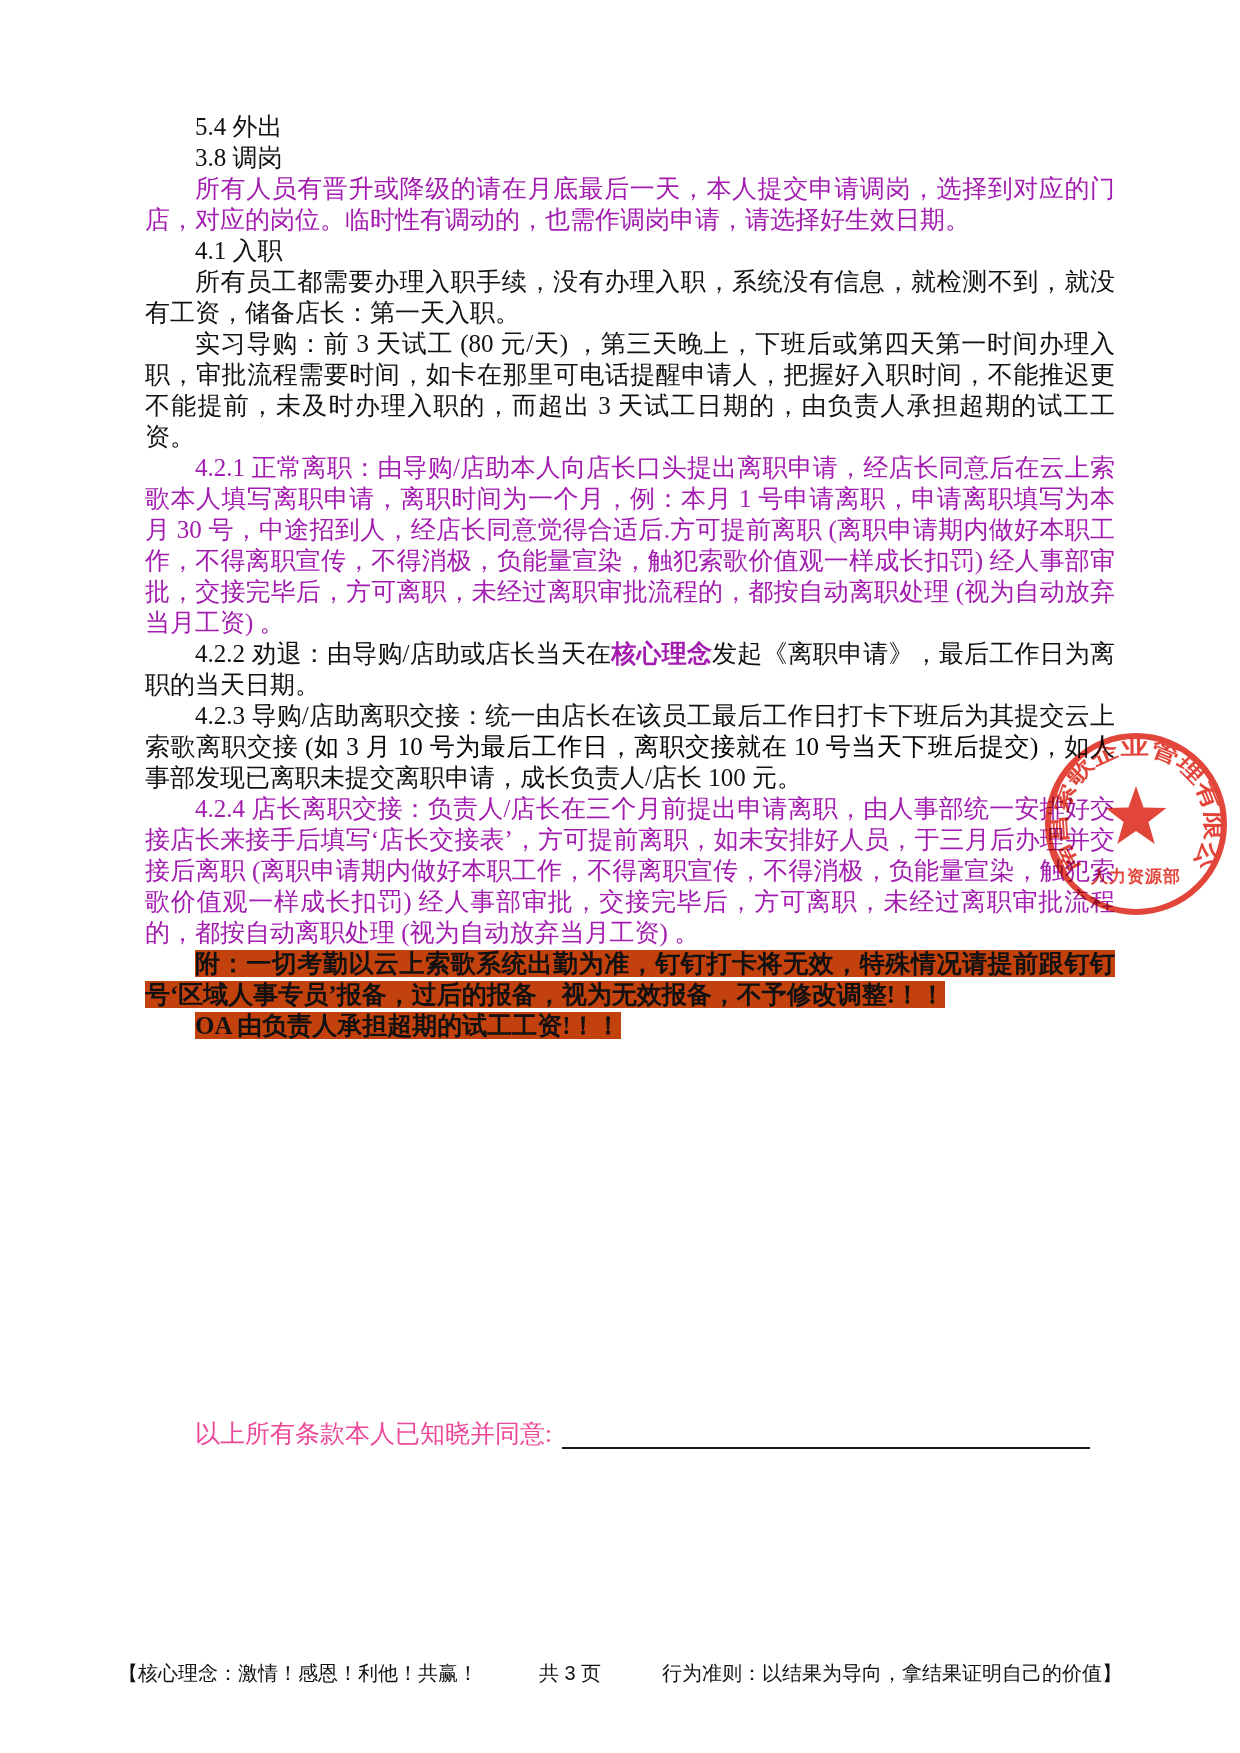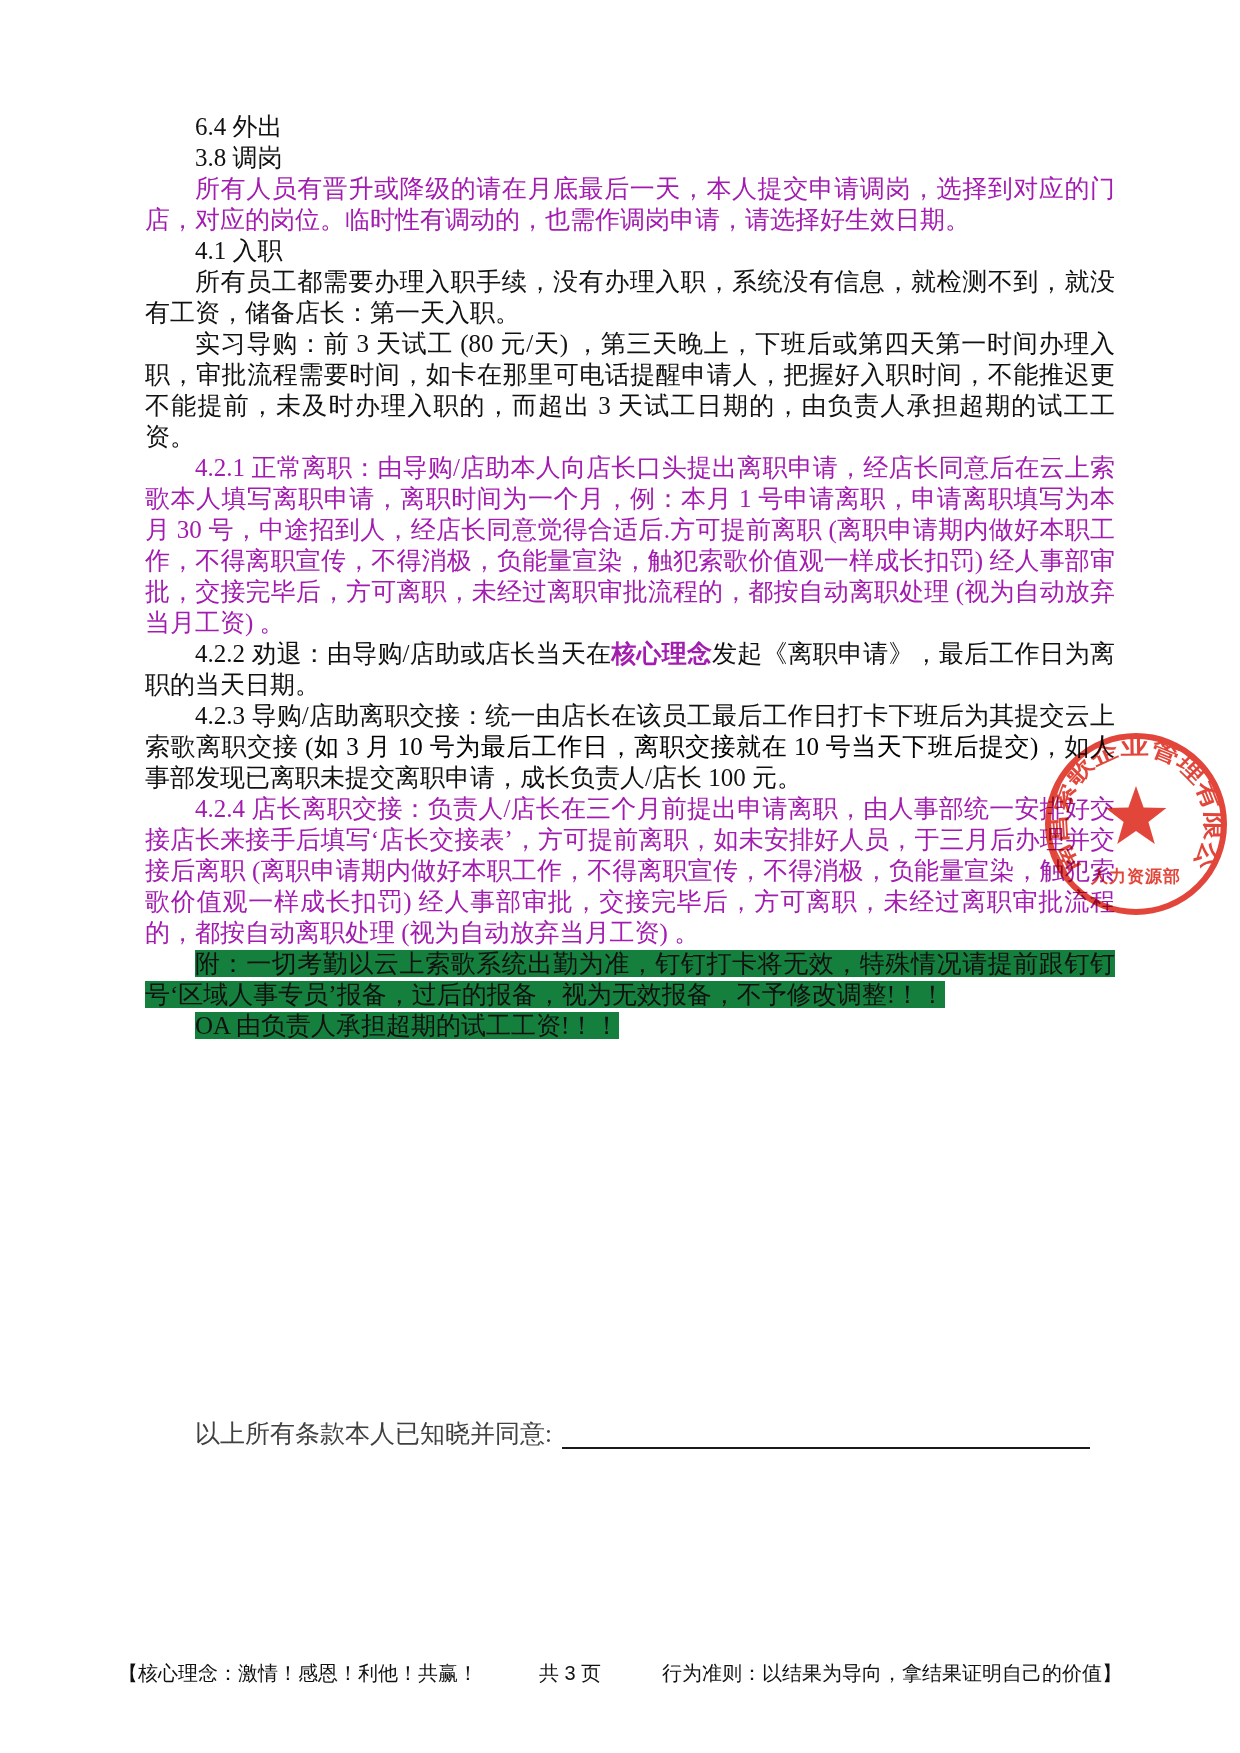--- a/index.html
+++ b/index.html
@@ -19,26 +19,26 @@
   .para{
     margin:0;
     text-indent:2em;
     text-align:justify;
   }
   .run{white-space:pre-wrap;}
   .c-black{color:#111111;}
   .c-blue{color:#a21caf;}
   .c-red{color:#000000;}
   .bold{font-weight:bold;}
-  .hl{background:#15803d;font-weight:normal;}
+  .hl{background:#c2410c;font-weight:bold;}
   .sig-row{
     position:absolute;
     left:145px;top:1418px;width:970px;
     display:flex;align-items:flex-end;
-    font-size:25px;line-height:31px;color:#404040;
+    font-size:25px;line-height:31px;color:#ec4899;
   }
   .sig-label{text-indent:2em;white-space:nowrap;}
   .sig-line{
     flex:1 1 auto;
     border-bottom:2px solid #1a1a1a;
     margin-left:10px;margin-right:25px;
     height:26px;
   }
   .stamp{
     position:absolute;
@@ -56,21 +56,21 @@
     font-family:"Liberation Sans","DejaVu Sans",sans-serif;
   }
   .footer span{white-space:nowrap;text-align:center;}
 </style>
 </head>
 <body>
 
 <div class="page">
 
   <div class="doc-body">
-      <p class="para"><span class="run c-black">6.4 外出</span></p>
+      <p class="para"><span class="run c-black">5.4 外出</span></p>
       <p class="para"><span class="run c-black">3.8 调岗</span></p>
       <p class="para"><span class="run c-blue">所有人员有晋升或降级的请在月底最后一天，本人提交申请调岗，选择到对应的门店，对应的岗位。临时性有调动的，也需作调岗申请，请选择好生效日期。</span></p>
       <p class="para"><span class="run c-black">4.1 入职</span></p>
       <p class="para"><span class="run c-black">所有员工都需要办理入职手续，没有办理入职，系统没有信息，就检测不到，就没有工资，储备店长：第一天入职。</span></p>
       <p class="para"><span class="run c-black">实习导购：前 3 天试工 (80 元/天) ，第三天晚上，下班后或第四天第一时间办理入职，审批流程需要时间，如卡在那里可电话提醒申请人，把握好入职时间，不能推迟更不能提前，未及时办理入职的，而超出 3 天试工日期的，由负责人承担超期的试工工资。</span></p>
       <p class="para"><span class="run c-blue">4.2.1 正常离职：由导购/店助本人向店长口头提出离职申请，经店长同意后在云上索歌本人填写离职申请，离职时间为一个月，例：本月 1 号申请离职，申请离职填写为本月 30 号，中途招到人，经店长同意觉得合适后.方可提前离职 (离职申请期内做好本职工作，不得离职宣传，不得消极，负能量宣染，触犯索歌价值观一样成长扣罚) 经人事部审批，交接完毕后，方可离职，未经过离职审批流程的，都按自动离职处理 (视为自动放弃当月工资) 。</span></p>
       <p class="para"><span class="run c-black">4.2.2 劝退：由导购/店助或店长当天在</span><span class="run c-blue bold">核心理念</span><span class="run c-black">发起《离职申请》，最后工作日为离职的当天日期。</span></p>
       <p class="para"><span class="run c-black">4.2.3 导购/店助离职交接：统一由店长在该员工最后工作日打卡下班后为其提交云上索歌离职交接 </span><span class="run c-red">(如 3 月 10 号为最后工作日，离职交接就在 10 号当天下班后提交)</span><span class="run c-black">，如人事部发现已离职未提交离职申请，成长负责人/店长 100 元。</span></p>
       <p class="para"><span class="run c-blue">4.2.4 店长离职交接：负责人/店长在三个月前提出申请离职，由人事部统一安排好交接店长来接手后填写‘店长交接表’，方可提前离职，如未安排好人员，于三月后办理并交接后离职 (离职申请期内做好本职工作，不得离职宣传，不得消极，负能量宣染，触犯索歌价值观一样成长扣罚) 经人事部审批，交接完毕后，方可离职，未经过离职审批流程的，都按自动离职处理 (视为自动放弃当月工资) 。</span></p>
       <p class="para"><span class="run c-black hl">附：一切考勤以云上索歌系统出勤为准，钉钉打卡将无效，特殊情况请提前跟钉钉号‘区域人事专员’报备，过后的报备，视为无效报备，不予修改调整!！！</span></p>

